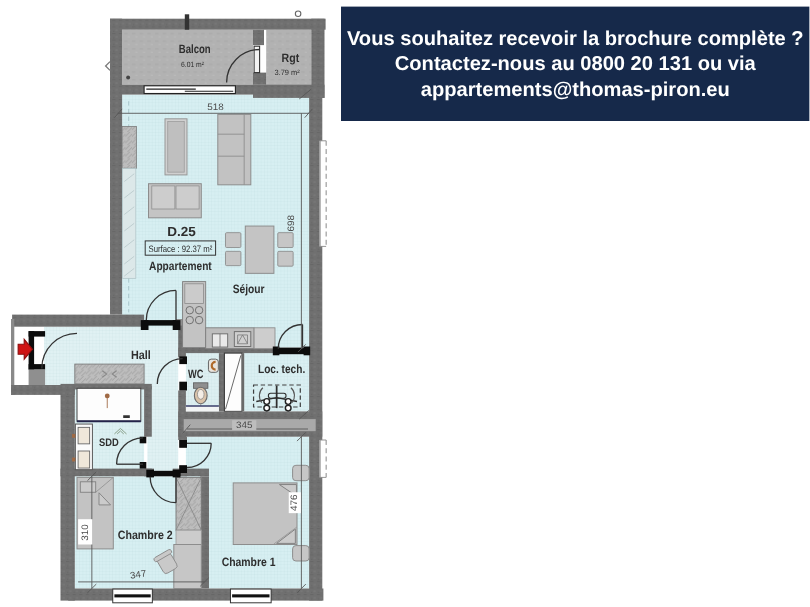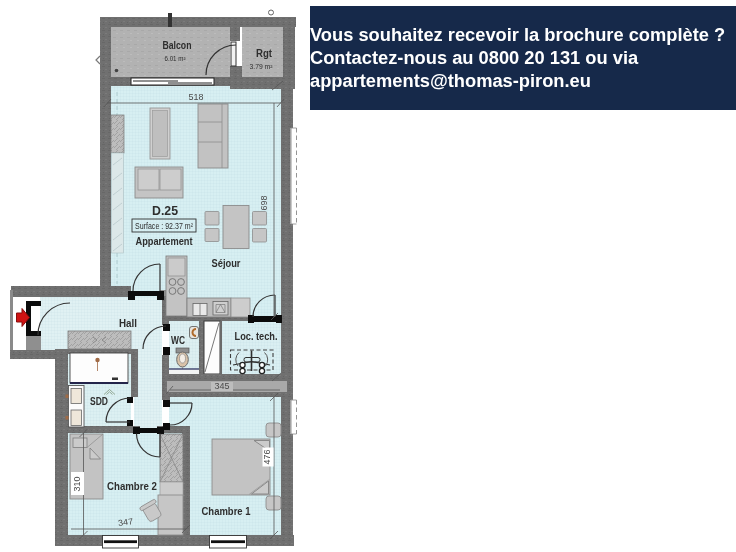--- a/index.html
+++ b/index.html
@@ -1,19 +1,19 @@
 <!DOCTYPE html>
 <html><head>
 <meta charset="utf-8">
 <style>
 html,body{margin:0;padding:0;background:#fff;}
 #stage{position:relative;width:736px;height:552px;overflow:hidden;font-family:"Liberation Sans",sans-serif;}
 svg{position:absolute;left:0;top:0;}
 #banner{position:absolute;left:310px;top:6px;width:426px;height:104px;background:#16294a;color:#fff;
- font-weight:bold;font-size:18.3px;line-height:23px;text-align:left;padding-top:0;}
+ font-weight:bold;font-size:18.3px;line-height:23px;text-align:center;padding-top:0;}
 #banner .in{margin-top:17px;}
 </style>
 </head>
 <body>
 <div id="stage">
 <svg width="736" height="552" viewBox="0 0 736 552">
 <defs>
 <pattern id="wallp" width="6" height="6" patternUnits="userSpaceOnUse">
  <rect width="6" height="6" fill="#707070"></rect>
  <rect x="0" y="0" width="3" height="1" fill="#676767"></rect>

